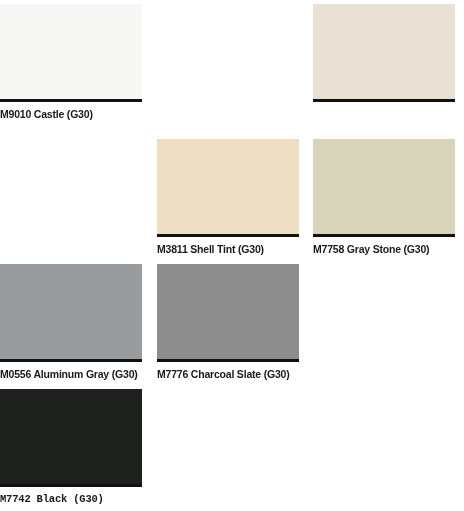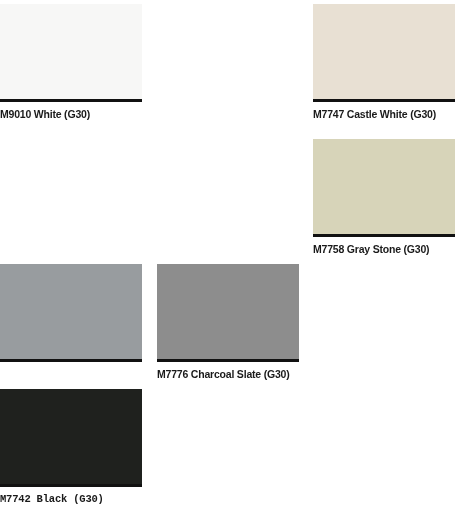--- a/index.html
+++ b/index.html
@@ -49,32 +49,36 @@
   .row-1 { top: 139px; }
   .row-2 { top: 264px; }
   .row-3 { top: 389px; font-family: Liberation Mono, monospace; }
 </style>
 </head>
 <body>
 
 <div id="swatch-grid">
     <div class="swatch-cell col-0 row-0">
       <div class="swatch-chip" style="background-color: rgb(247, 247, 246);"></div>
-      <div class="swatch-label">M9010 White (G30)</div>
+      <div class="swatch-label">M9010 Castle (G30)</div>
     </div>
     <div class="swatch-cell col-2 row-0">
       <div class="swatch-chip" style="background-color: rgb(232, 224, 211);"></div>
-      <div class="swatch-label">M7747 Castle White (G30)</div>
+    </div>
+    <div class="swatch-cell col-1 row-1">
+      <div class="swatch-chip" style="background-color: rgb(238, 223, 196);"></div>
+      <div class="swatch-label">M3811 Shell Tint (G30)</div>
     </div>
     <div class="swatch-cell col-2 row-1">
       <div class="swatch-chip" style="background-color: rgb(215, 212, 185);"></div>
       <div class="swatch-label">M7758 Gray Stone (G30)</div>
     </div>
     <div class="swatch-cell col-0 row-2">
       <div class="swatch-chip" style="background-color: rgb(152, 156, 159);"></div>
+      <div class="swatch-label">M0556 Aluminum Gray (G30)</div>
     </div>
     <div class="swatch-cell col-1 row-2">
       <div class="swatch-chip" style="background-color: rgb(141, 141, 141);"></div>
       <div class="swatch-label">M7776 Charcoal Slate (G30)</div>
     </div>
     <div class="swatch-cell col-0 row-3">
       <div class="swatch-chip" style="background-color: rgb(31, 33, 30);"></div>
       <div class="swatch-label">M7742 Black (G30)</div>
     </div>
   </div>

